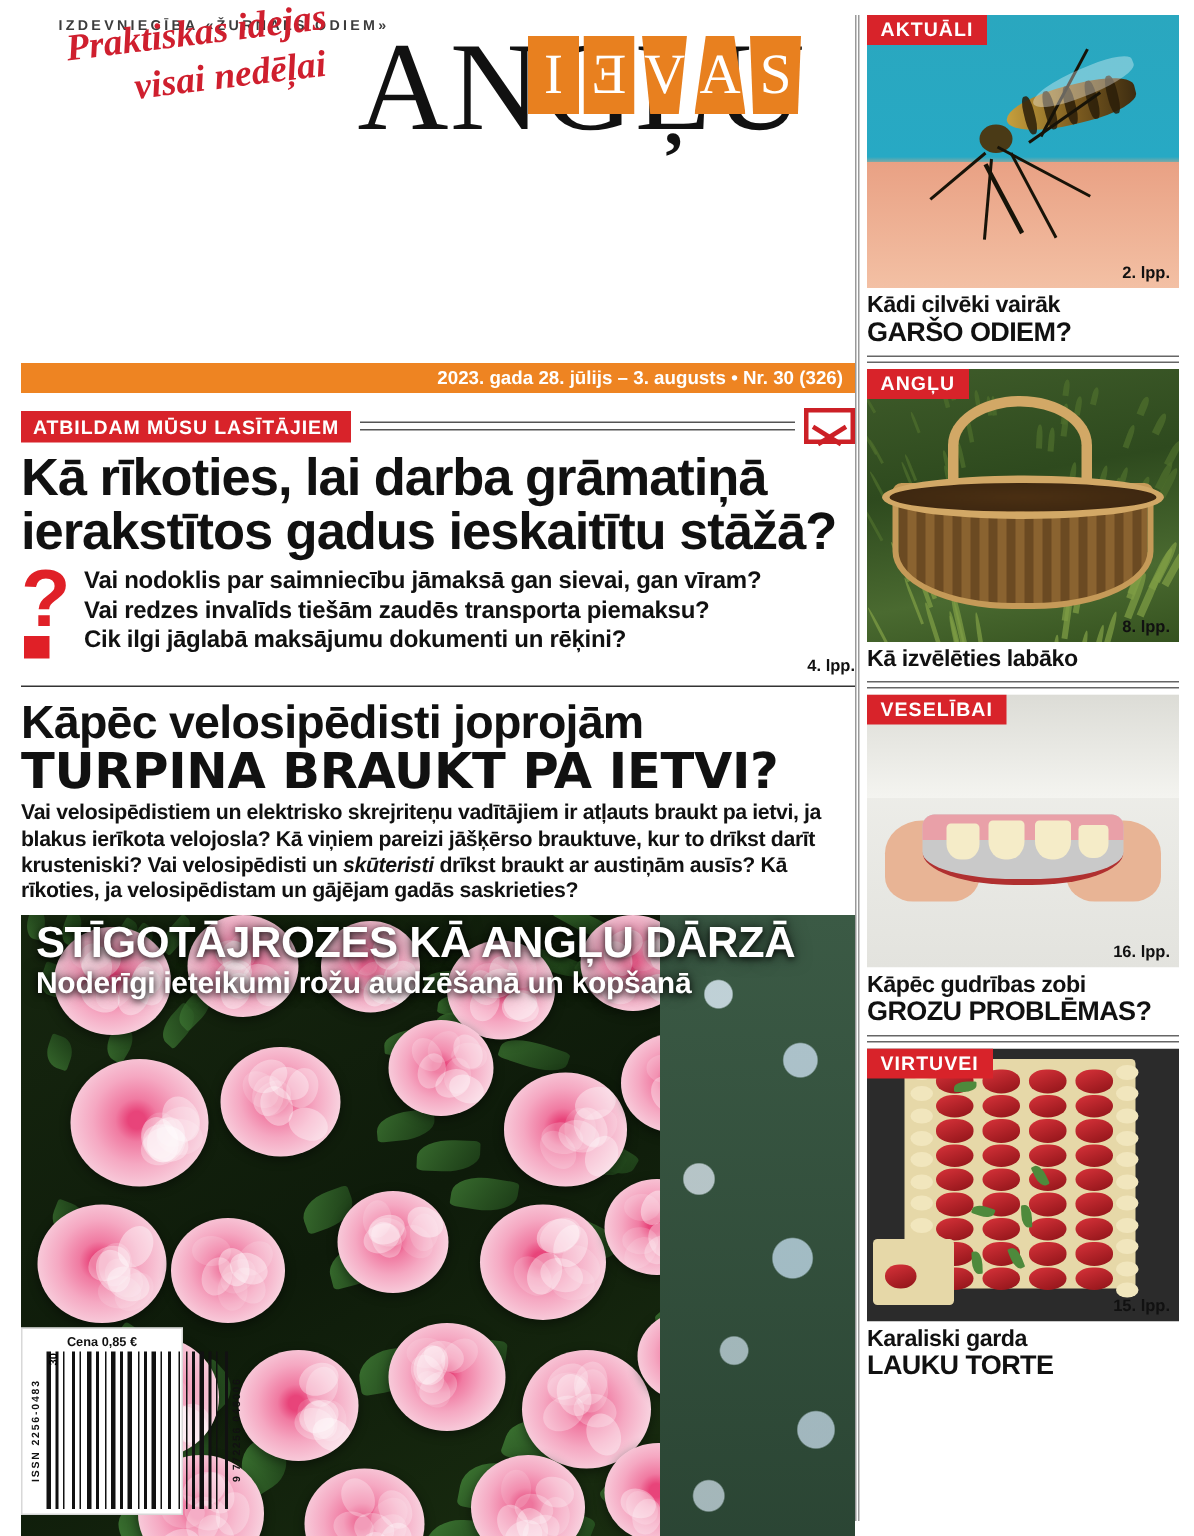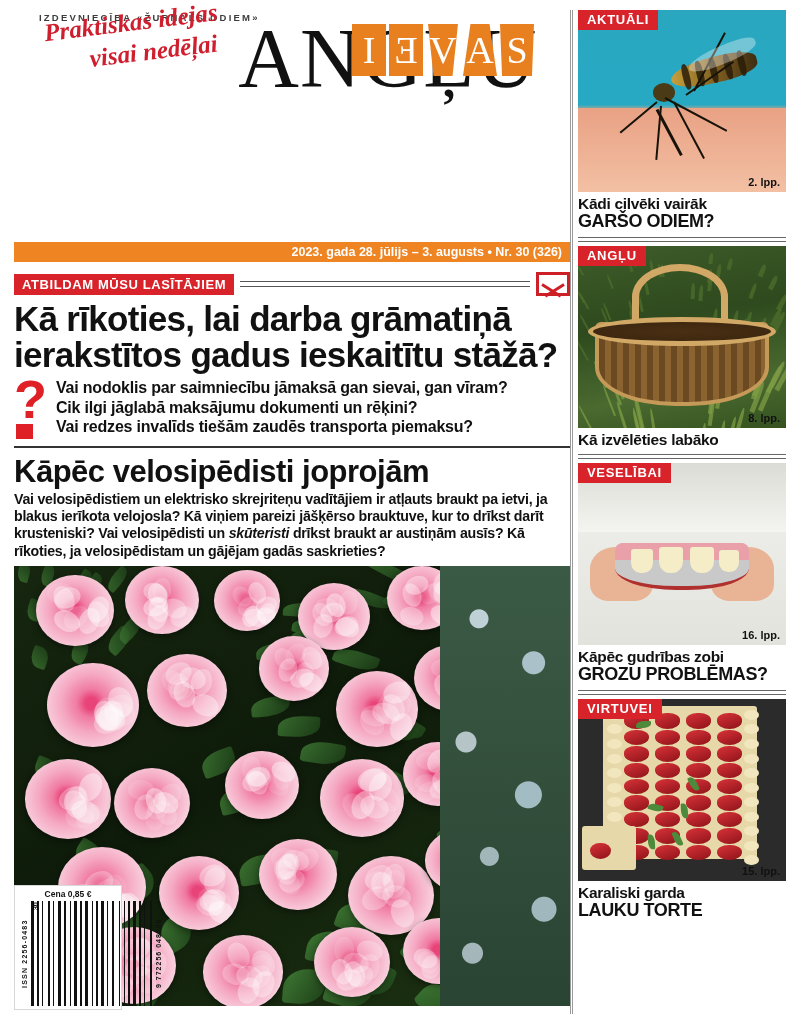--- a/index.html
+++ b/index.html
@@ -287,28 +287,30 @@
 
     <div class="head-1">Kā rīkoties, lai darba grāmatiņā ierakstītos gadus ieskaitītu stāžā?</div>
 
     <div class="sub-block">
       <div class="qmark-col">
         <div class="qmark">?</div>
         <div class="qsquare"></div>
       </div>
       <div class="sub-lines">
         <div class="sub-line">Vai nodoklis par saimniecību jāmaksā gan sievai, gan vīram?</div>
+        <div class="sub-line">Vai redzes invalīds tiešām zaudēs transporta piemaksu?</div>
         <div class="sub-line">Cik ilgi jāglabā maksājumu dokumenti un rēķini?</div>
-        <div class="sub-line">Vai redzes invalīds tiešām zaudēs transporta piemaksu?</div>
+        <div class="pageref">4. lpp.</div>
       </div>
     </div>
 
     <div class="rule-thin"></div>
 
     <div class="head-2a">Kāpēc velosipēdisti joprojām</div>
+    <div class="head-2b">TURPINA BRAUKT PA IETVI?</div>
     <div class="body-2"><span>Vai velosipēdistiem un elektrisko skrejriteņu vadītājiem ir atļauts braukt pa ietvi, ja blakus ierīkota velojosla? Kā viņiem pareizi jāšķērso brauktuve, kur to drīkst darīt krusteniski? Vai velosipēdisti un </span><em>skūteristi</em><span> drīkst braukt ar austiņām ausīs? Kā rīkoties, ja velosipēdistam un gājējam gadās saskrieties?</span></div>
 
     <div class="rose-photo">
       <div class="rose-bg" id="roseCanvas" style="background: linear-gradient(150deg, rgb(22, 38, 15), rgb(14, 27, 10) 45%, rgb(29, 51, 18));">
           <div class="leaf" style="left: 0%; top: 0%; width: 20px; height: 12px; background: linear-gradient(120deg, rgb(63, 122, 52), rgb(29, 63, 24)); transform: rotate(-75deg); opacity: 0.75;"></div>
           <div class="leaf" style="left: 74.2094%; top: 65.5045%; width: 53.8782px; height: 28.3761px; background: linear-gradient(120deg, rgb(63, 122, 52), rgb(29, 63, 24)); transform: rotate(45.9936deg); opacity: 0.920585;"></div>
           <div class="leaf" style="left: 9.74941%; top: 17.6225%; width: 24.4508px; height: 16.4056px; background: linear-gradient(120deg, rgb(63, 122, 52), rgb(29, 63, 24)); transform: rotate(-59.1042deg); opacity: 0.795892;"></div>
           <div class="leaf" style="left: 50.0696%; top: 12.1269%; width: 42.8579px; height: 15.0317px; background: linear-gradient(120deg, rgb(63, 122, 52), rgb(29, 63, 24)); transform: rotate(6.63526deg); opacity: 0.78158;"></div>
           <div class="leaf" style="left: 88.1586%; top: 81.5573%; width: 60.2463px; height: 32.3893px; background: linear-gradient(120deg, rgb(63, 122, 52), rgb(29, 63, 24)); transform: rotate(68.7368deg); opacity: 0.962389;"></div>
           <div class="leaf" style="left: 62.0834%; top: 71.6091%; width: 48.3424px; height: 29.9023px; background: linear-gradient(120deg, rgb(63, 122, 52), rgb(29, 63, 24)); transform: rotate(26.2229deg); opacity: 0.936482;"></div>
@@ -612,20 +614,22 @@
             <div class="petal" style="left: 22.1763%; top: 61.0185%; width: 24.48px; height: 18.72px; background: rgba(255, 255, 255, 0.267); transform: rotate(103.51deg);"></div>
             <div class="petal" style="left: 61.1331%; top: 33.803%; width: 24.48px; height: 18.72px; background: rgba(255, 255, 255, 0.294); transform: rotate(151.366deg);"></div>
             <div class="petal" style="left: 14.1318%; top: 47.4809%; width: 24.48px; height: 18.72px; background: rgba(255, 255, 255, 0.35); transform: rotate(201.26deg);"></div>
             <div class="petal" style="left: 55.3431%; top: 35.637%; width: 24.48px; height: 18.72px; background: rgba(255, 255, 255, 0.137); transform: rotate(226.621deg);"></div>
             <div class="petal" style="left: 48.1163%; top: 23.1209%; width: 24.48px; height: 18.72px; background: rgba(255, 255, 255, 0.318); transform: rotate(288.512deg);"></div>
             <div class="petal" style="left: 62.3665%; top: 31.4279%; width: 24.48px; height: 18.72px; background: rgba(255, 255, 255, 0.325); transform: rotate(334.145deg);"></div>
           </div>
         </div>
       <div class="bokeh"></div>
       <div class="head-overlay">
+        <div class="ov-1">STĪGOTĀJROZES KĀ ANGĻU DĀRZĀ</div>
+        <div class="ov-2">Noderīgi ieteikumi rožu audzēšanā un kopšanā</div>
       </div>
     </div>
 
     <div class="barcode-box">
       <div class="cena">Cena 0,85 €</div>
       <div class="bc-wrap">
         <div class="bc-left">ISSN 2256-0483</div>
         <div class="bc-bars" id="bcBars">
             <i style="width: 3px;"></i>
             <i style="width: 1px; background: transparent;"></i>

